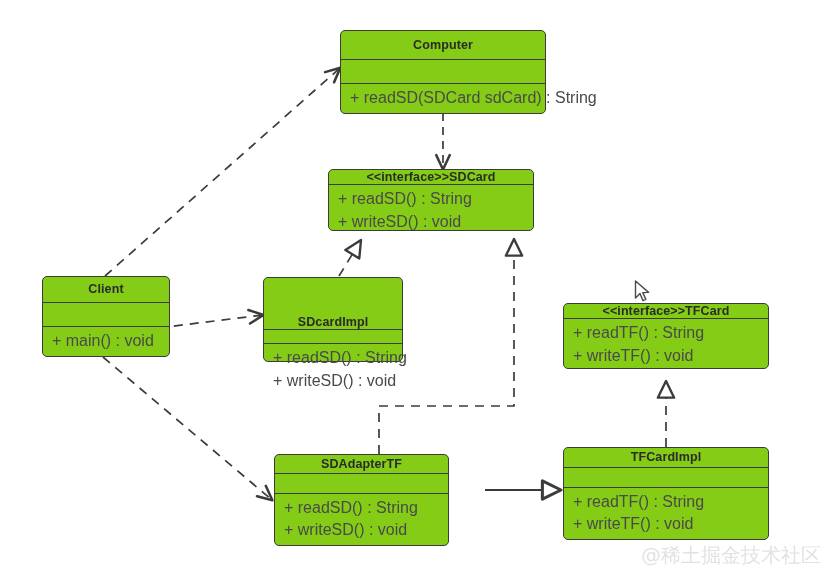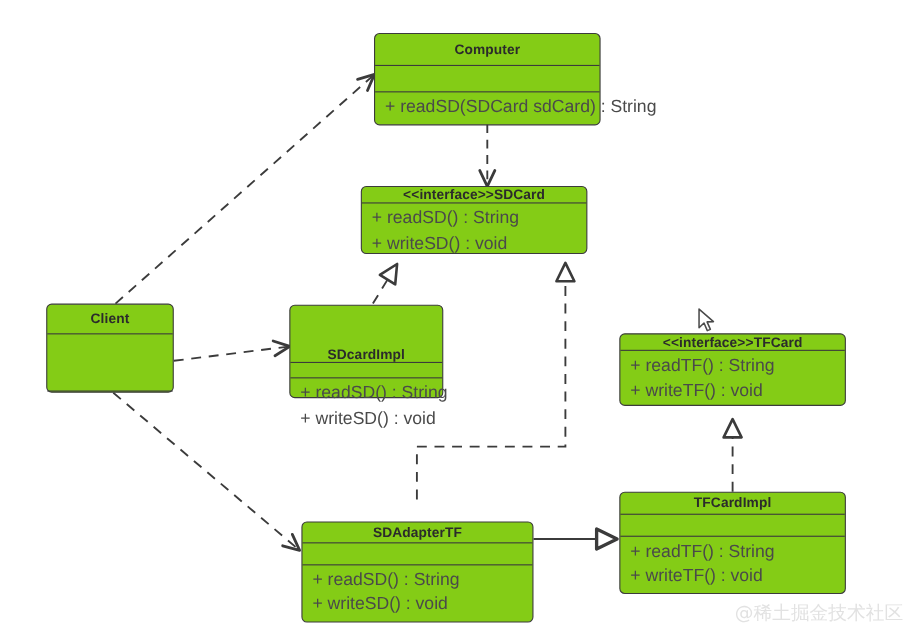--- a/index.html
+++ b/index.html
@@ -61,21 +61,21 @@
   }
   .uml-methods div { white-space: nowrap; }
 
   
   .faded-bottom { border-bottom-color: rgba(59,59,59,0.55); }
 
   .watermark {
     position: absolute;
     right: 12px;
     bottom: 8px;
-    font-size: 17px;
+    font-size: 20px;
     color: #e2e2e2;
     font-family: "DejaVu Sans", sans-serif;
     white-space: nowrap;
     z-index: 2;
     user-select: none;
   }
   .cursor {
     position: absolute;
     z-index: 6;
     pointer-events: none;
@@ -125,43 +125,46 @@
   </div>
 
   <div class="uml-class" style="left:328px; top:169px; width:206px; height:62px;">
     <div class="uml-title" style="height:26px;">&lt;&lt;interface&gt;&gt;SDCard</div>
     <div class="uml-methods faded-bottom">
       <div>+ readSD() : String</div>
       <div>+ writeSD() : void</div>
     </div>
   </div>
 
-  <div class="uml-class" style="left:42px; top:276px; width:116px; height:81px;">
+  <div class="uml-class" style="left:42px; top:276px; width:128px; height:81px;">
     <div class="uml-title" style="height:27px;">Client</div>
     <div class="uml-attrs" style="height:26px;"></div>
+    <div class="uml-methods">
+      <div>+ main() : void</div>
+    </div>
   </div>
 
   <div class="uml-class" style="left:263px; top:277px; width:140px; height:85px;">
     <div class="uml-title" style="height:26px;margin-top:37px;">SDcardImpl</div>
     <div class="uml-attrs" style="height:23px;"></div>
     <div class="uml-methods">
       <div>+ readSD() : String</div>
       <div>+ writeSD() : void</div>
     </div>
   </div>
 
   <div class="uml-class" style="left:563px; top:303px; width:206px; height:66px;">
     <div class="uml-title" style="height:27px;">&lt;&lt;interface&gt;&gt;TFCard</div>
     <div class="uml-methods faded-bottom">
       <div>+ readTF() : String</div>
       <div>+ writeTF() : void</div>
     </div>
   </div>
 
-  <div class="uml-class" style="left:274px; top:454px; width:211px; height:92px;margin-top:20px;">
+  <div class="uml-class" style="left:274px; top:454px; width:175px; height:92px;">
     <div class="uml-title" style="height:27px;">SDAdapterTF</div>
     <div class="uml-attrs" style="height:27px;"></div>
     <div class="uml-methods">
       <div>+ readSD() : String</div>
       <div>+ writeSD() : void</div>
     </div>
   </div>
 
   <div class="uml-class" style="left:563px; top:447px; width:206px; height:93px;">
     <div class="uml-title" style="height:28px;">TFCardImpl</div>

